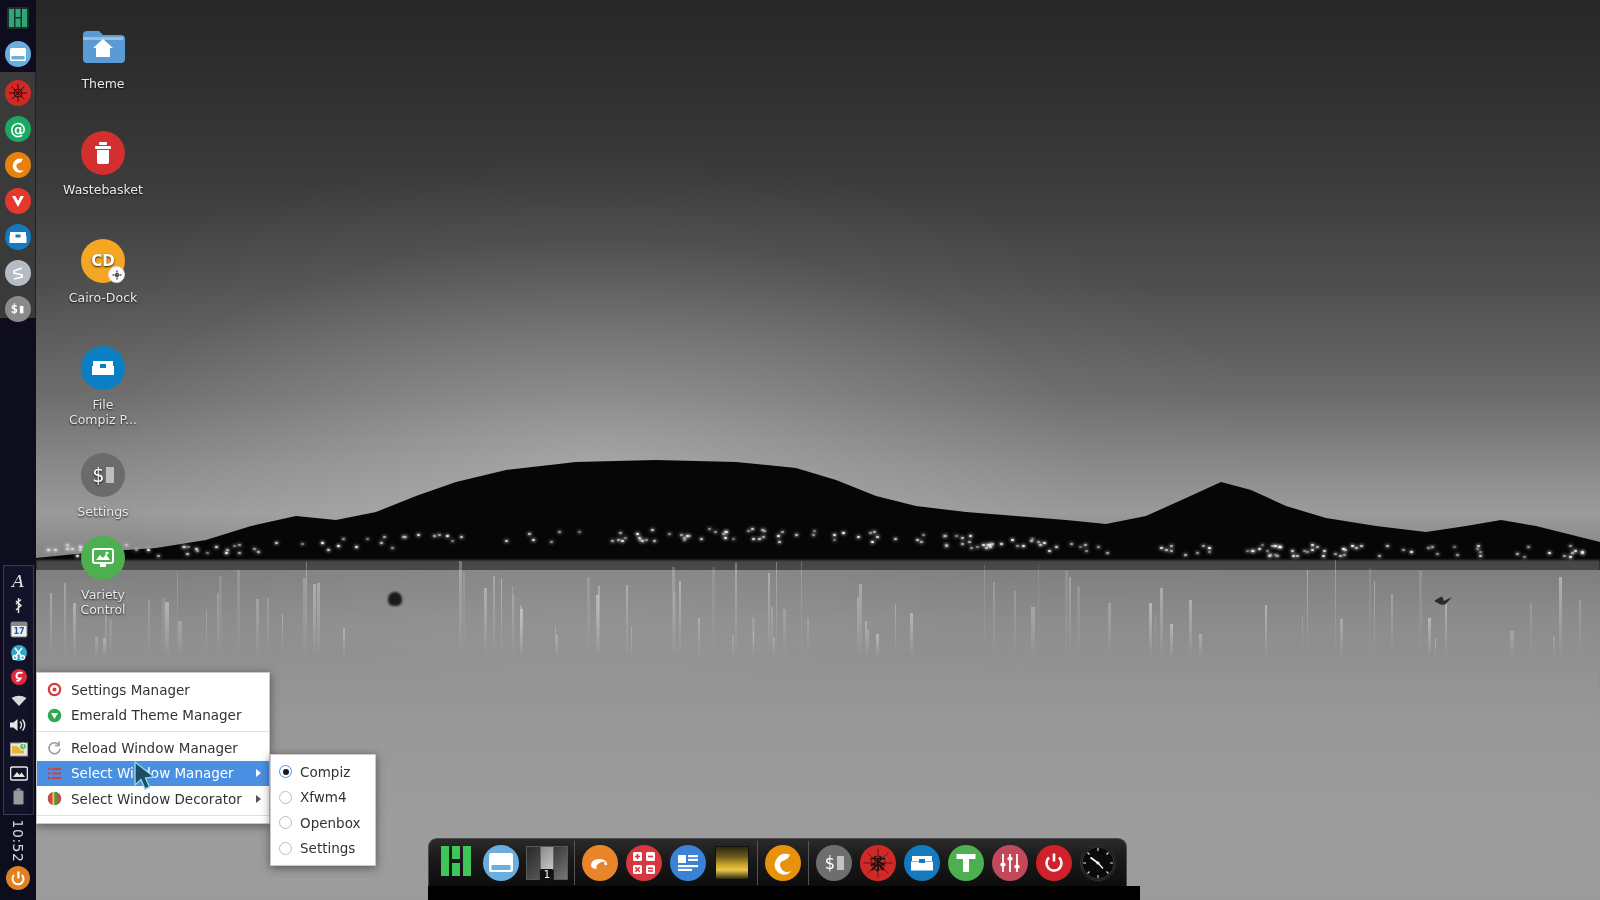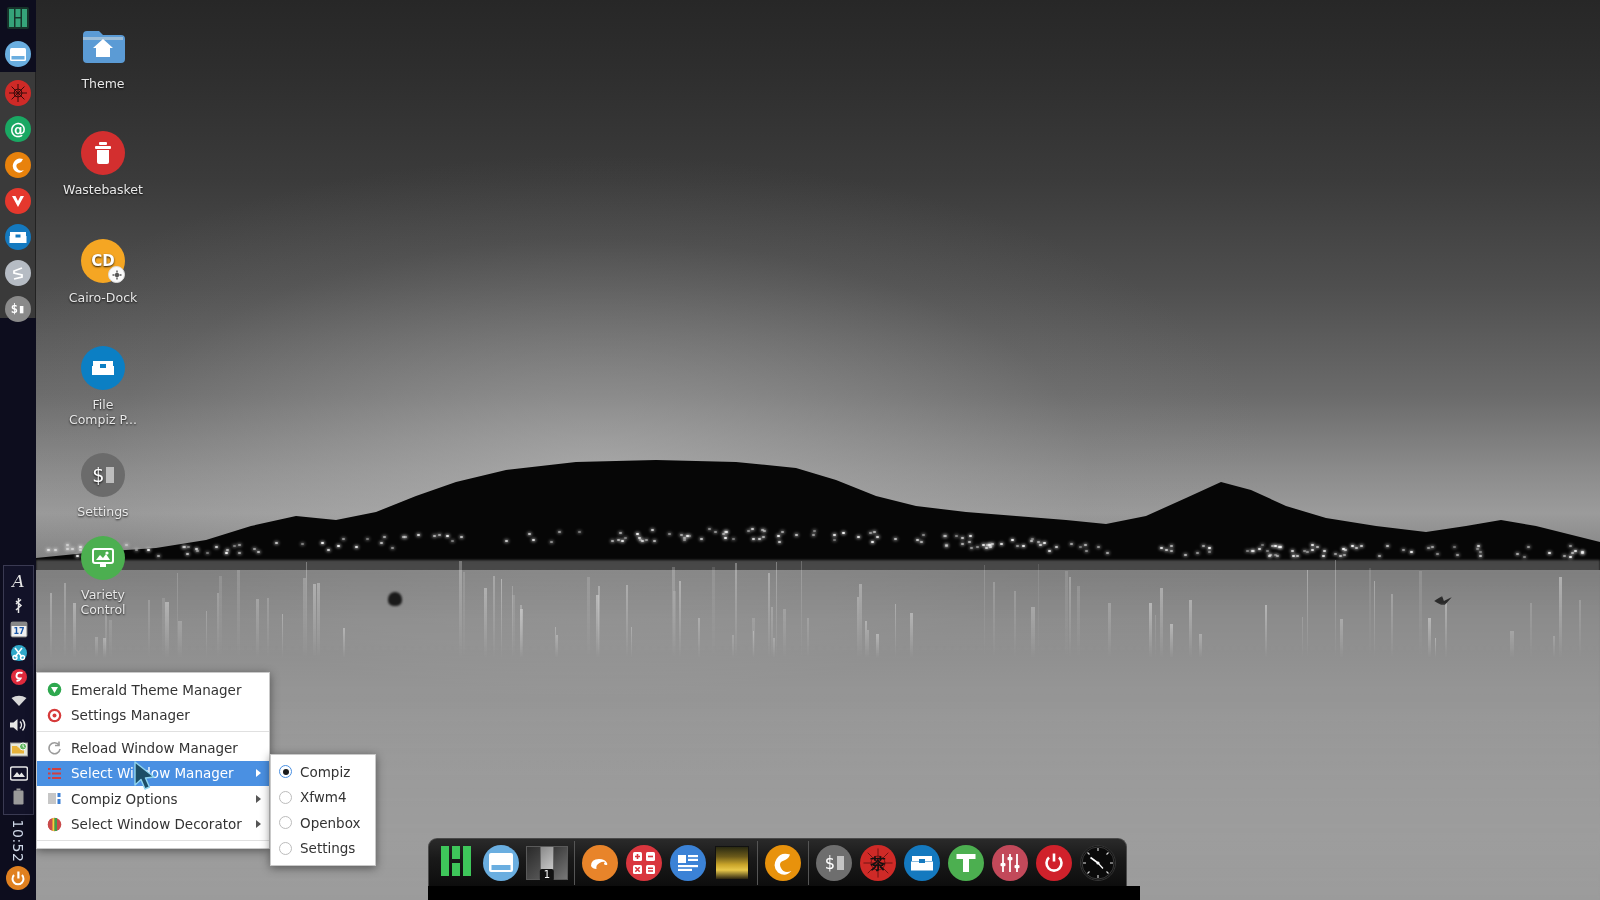--- a/index.html
+++ b/index.html
@@ -765,36 +765,36 @@
       <rect x="6.3" y="0.5" width="2.2" height="7" fill="#fff"></rect>
     </svg>
   </div>
 </div>
 
 <div id="ctxmenu">
 
   <div class="mi">
     <span class="mi-ico">
       <svg width="15" height="15" viewBox="0 0 15 15">
-          <circle cx="7.5" cy="7.5" r="6.8" fill="#2ea84f"></circle>
-          <path d="M4,5 h7 l-3.5,6 z" fill="#fff"></path>
-        </svg>
-    </span>
-    <span class="mi-lbl">Emerald Theme Manager</span>
+          <circle cx="7.5" cy="7.5" r="6.8" fill="#d63b3b"></circle>
+          <path d="M7.5,3 a4.5,4.5 0 1 0 0.1,0 z" fill="#fff"></path>
+          <circle cx="7.5" cy="7.5" r="2" fill="#d63b3b"></circle>
+        </svg>
+    </span>
+    <span class="mi-lbl">Settings Manager</span>
   </div>
 
   <div class="mi">
     <span class="mi-ico">
       <svg width="15" height="15" viewBox="0 0 15 15">
-          <circle cx="7.5" cy="7.5" r="6.8" fill="#d63b3b"></circle>
-          <path d="M7.5,3 a4.5,4.5 0 1 0 0.1,0 z" fill="#fff"></path>
-          <circle cx="7.5" cy="7.5" r="2" fill="#d63b3b"></circle>
-        </svg>
-    </span>
-    <span class="mi-lbl">Settings Manager</span>
+          <circle cx="7.5" cy="7.5" r="6.8" fill="#2ea84f"></circle>
+          <path d="M4,5 h7 l-3.5,6 z" fill="#fff"></path>
+        </svg>
+    </span>
+    <span class="mi-lbl">Emerald Theme Manager</span>
   </div>
 
   <div class="msep"></div>
 
   <div class="mi">
     <span class="mi-ico">
       <svg width="15" height="15" viewBox="0 0 15 15">
           <path d="M12,5 a5.5,5.5 0 1 0 1,4" stroke="#9b9b9b" stroke-width="1.6" fill="none"></path>
           <path d="M12,1.5 v4 h-4" stroke="#9b9b9b" stroke-width="1.6" fill="none"></path>
         </svg>
@@ -810,31 +810,20 @@
         <rect x="1" y="6.5" width="2.5" height="2" fill="#d04040"></rect>
           <rect x="5" y="6.5" width="9" height="2" fill="#d04040"></rect>
         <rect x="1" y="11" width="2.5" height="2" fill="#d04040"></rect>
           <rect x="5" y="11" width="9" height="2" fill="#d04040"></rect>
       </svg>
     </span>
     <span class="mi-lbl">Select Window Manager</span>
     <span class="mi-arrow"></span>
   </div>
 
-  <div class="mi">
-    <span class="mi-ico">
-      <svg width="15" height="15" viewBox="0 0 15 15">
-          <rect x="1" y="2" width="8" height="11" fill="#c6c6c6"></rect>
-          <rect x="10.5" y="2" width="3" height="4" fill="#3b7fd4"></rect>
-          <rect x="10.5" y="8" width="3" height="5" fill="#3b7fd4"></rect>
-        </svg>
-    </span>
-    <span class="mi-lbl">Compiz Options</span>
-    <span class="mi-arrow"></span>
-  </div>
 
   <div class="mi">
     <span class="mi-ico">
       <svg width="15" height="15" viewBox="0 0 15 15">
           <circle cx="7.5" cy="7.5" r="6.8" fill="#c94b4b"></circle>
           <path d="M5.5,1 h2 v13 h-2z" fill="#f2d23a"></path>
           <path d="M7.5,1 h2.5 v13 h-2.5z" fill="#3f9e4d"></path>
           <path d="M1,7.5 a6.8,6.8 0 0 0 3,5.7 v-11.4 a6.8,6.8 0 0 0 -3,5.7z" fill="#c94b4b"></path>
         </svg>
     </span>

